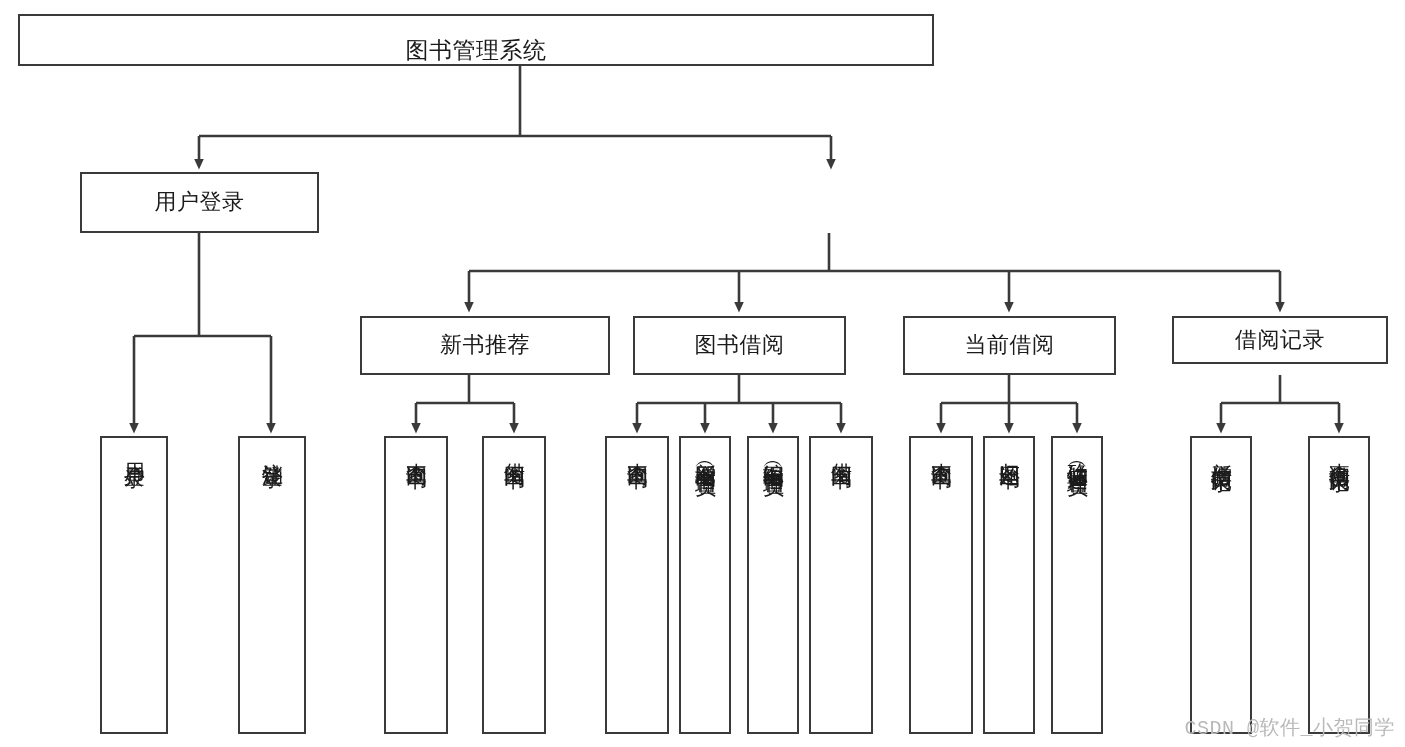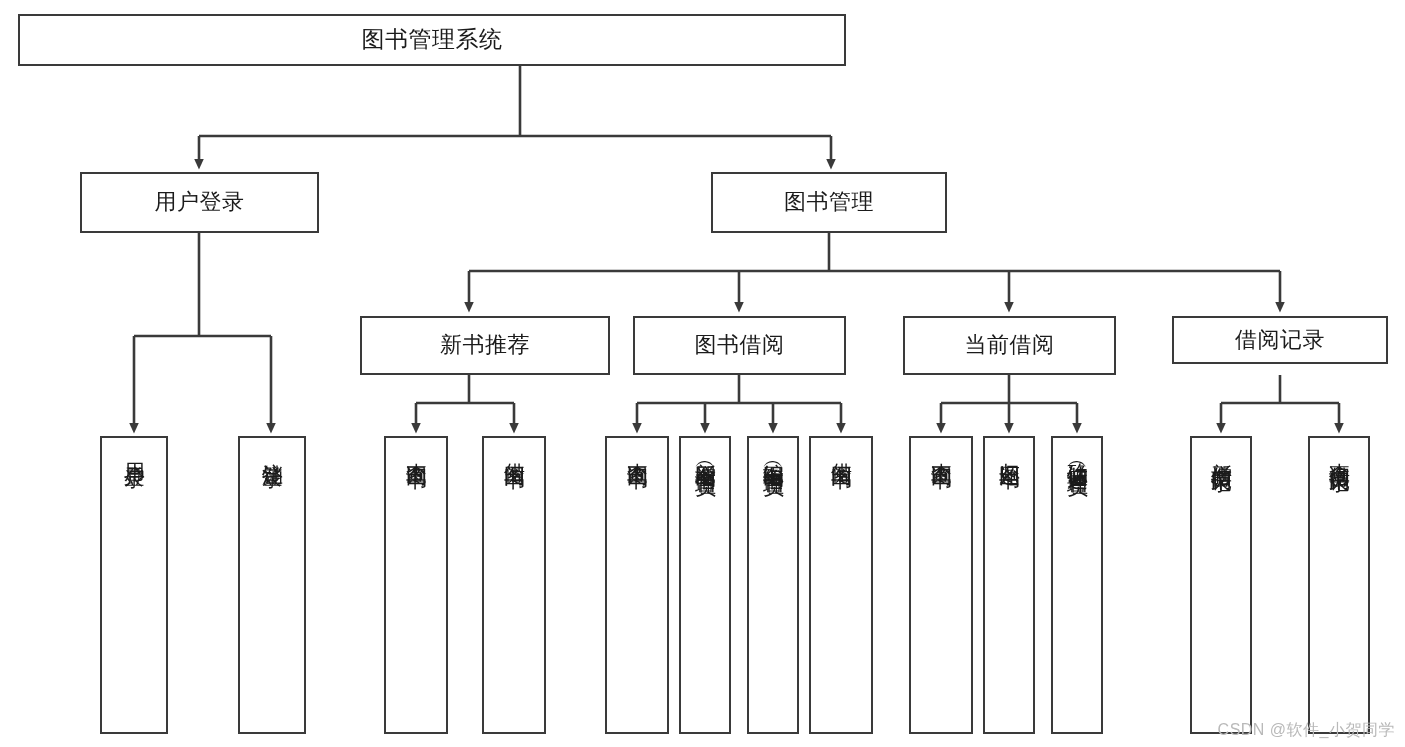--- a/index.html
+++ b/index.html
@@ -58,25 +58,26 @@
     text-orientation: upright;
     font-size: 21px;
     line-height: 1.18;
     letter-spacing: 2px;
     white-space: nowrap;
   }
   #watermark {
     position: absolute;
     right: 10px;
     bottom: 6px;
-    font-size: 16px;
+    font-size: 20px;
     color: #b9b9b9;
     z-index: 5;
     white-space: nowrap;
     letter-spacing: 0.5px;
+    font-family: Liberation Mono, monospace;
   }
 </style>
 </head>
 <body>
 
 <div id="canvas">
 
   <svg id="wires" viewBox="0 0 1405 747" xmlns="http://www.w3.org/2000/svg">
     <defs>
       <marker id="ah" markerWidth="11" markerHeight="11" refX="1.5" refY="5" orient="auto" markerUnits="userSpaceOnUse">
@@ -120,30 +121,27 @@
       <path d="M1009,403 L1009,424" marker-end="url(#ah)"></path>
       <path d="M1077,403 L1077,424" marker-end="url(#ah)"></path>
 
       <path d="M1280,375 L1280,403"></path>
       <path d="M1221,403 L1339,403"></path>
       <path d="M1221,403 L1221,424" marker-end="url(#ah)"></path>
       <path d="M1339,403 L1339,424" marker-end="url(#ah)"></path>
     </g>
   </svg>
 
-  <div class="node h root" style="left:18px; top:14px; width:828px; height:52px;">
+  <div class="node h root" style="left:18px; top:14px; width:916px; height:52px;align-items:flex-end;">
     <span class="lbl">图书管理系统</span>
   </div>
 
   <div class="node h" style="left:80px; top:172px; width:239px; height:61px;">
     <span class="lbl">用户登录</span>
   </div>
-  <div class="node h" style="left:711px; top:172px; width:236px; height:61px;">
-    <span class="lbl">图书管理</span>
-  </div>
 
   <div class="node h" style="left:360px; top:316px; width:250px; height:59px;">
     <span class="lbl">新书推荐</span>
   </div>
   <div class="node h" style="left:633px; top:316px; width:213px; height:59px;">
     <span class="lbl">图书借阅</span>
   </div>
   <div class="node h" style="left:903px; top:316px; width:213px; height:59px;">
     <span class="lbl">当前借阅</span>
   </div>

